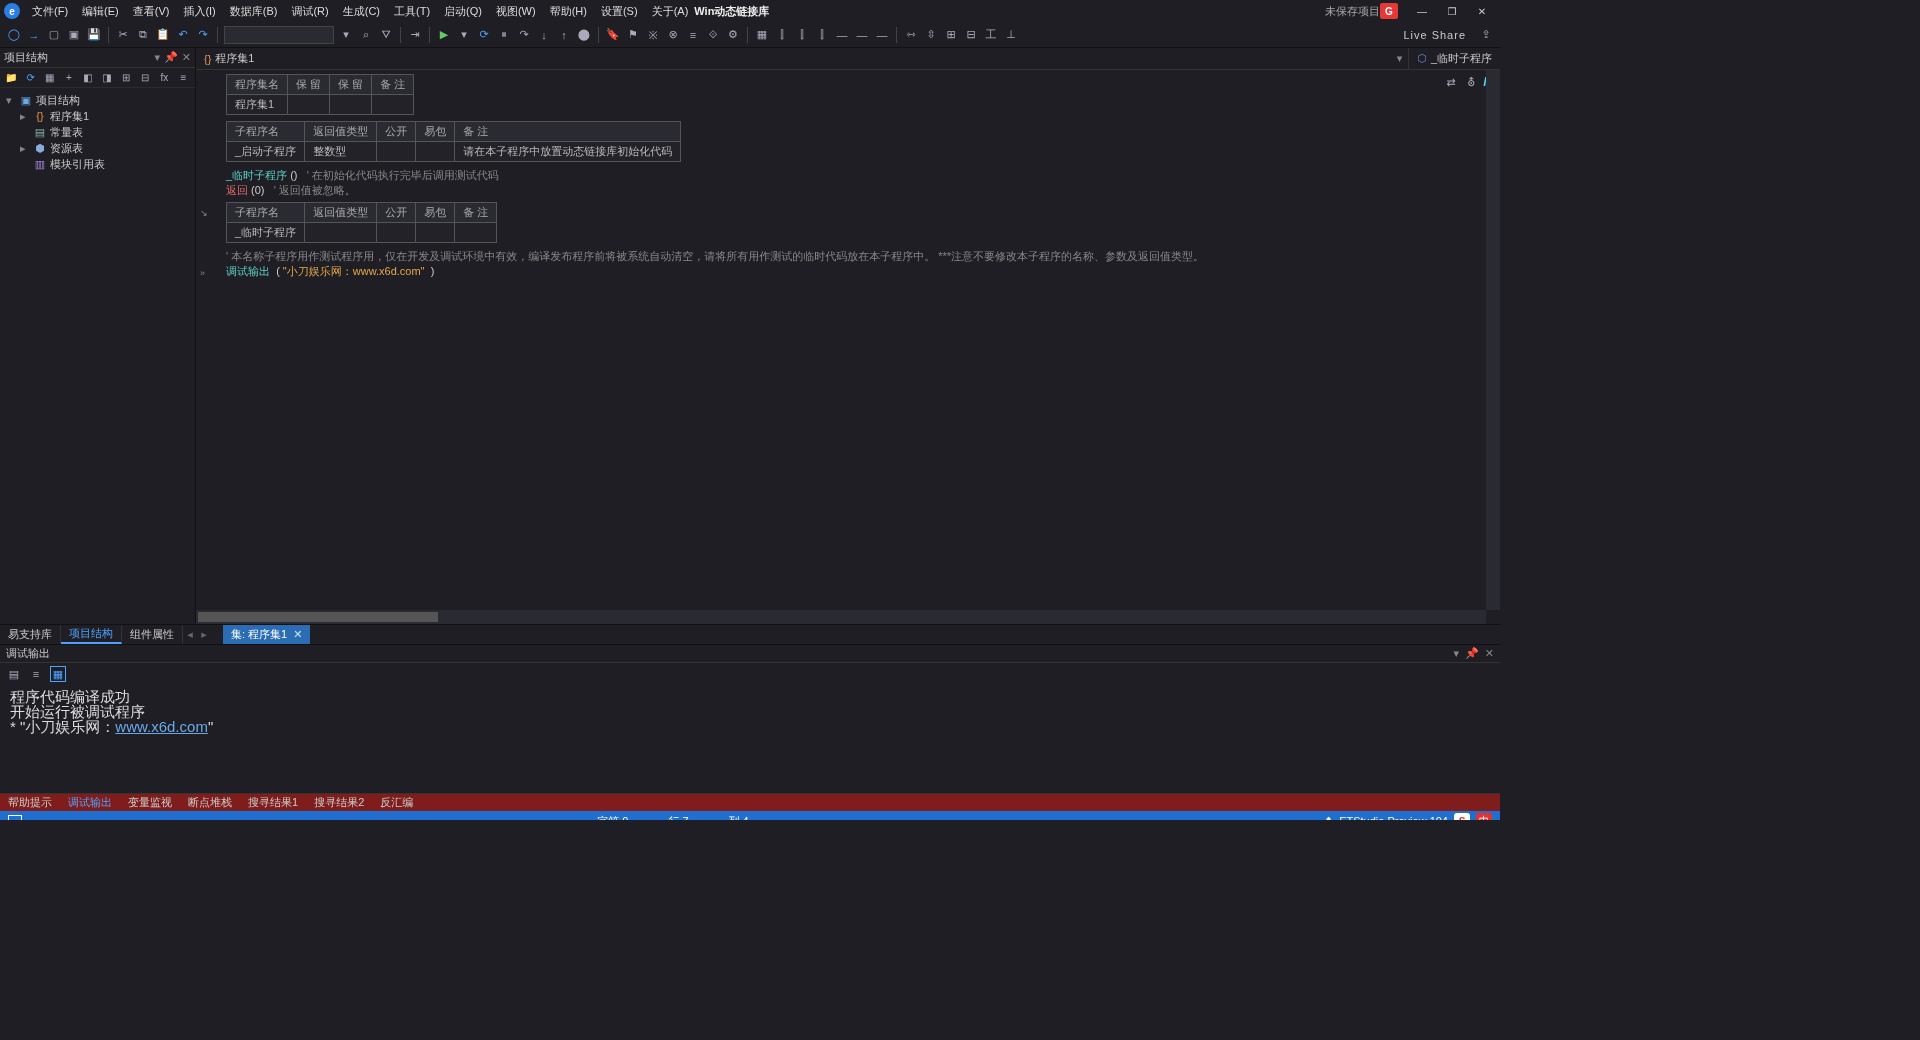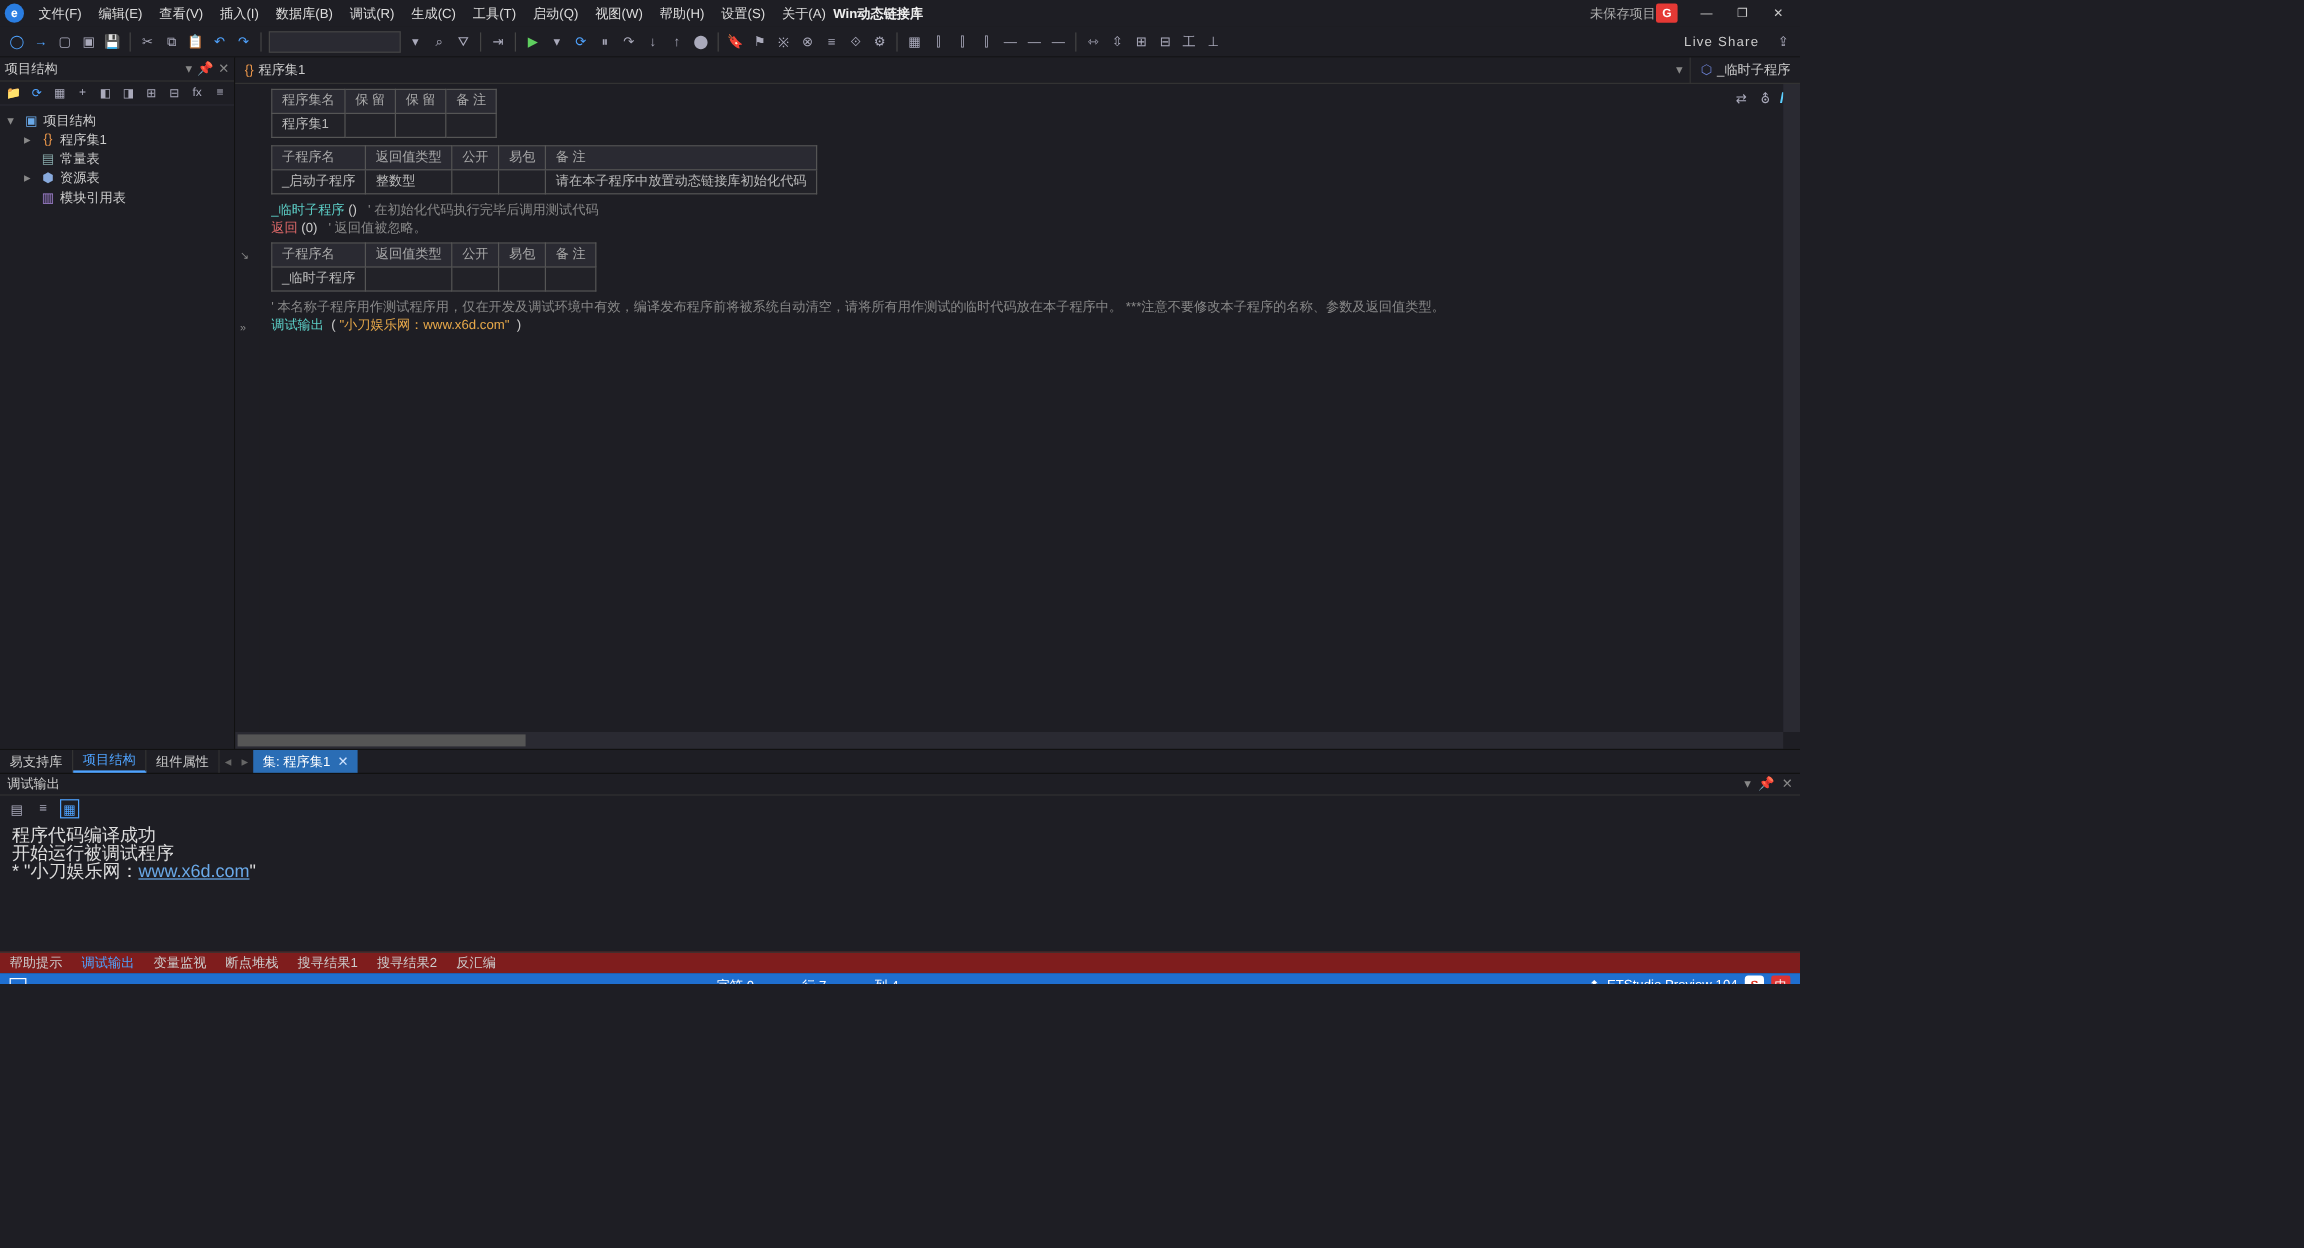--- a/index.html
+++ b/index.html
@@ -56,21 +56,21 @@
 .gray-txt { color:#888; }
 .link-txt { color:#6aa9e8; text-decoration:underline; }
 .code-line { white-space:nowrap; }
 .scroll-bottom { position:absolute; bottom:0; left:0; right:14px; height:14px; background:#2a2a32; display:flex; }
 .scroll-bottom .thumb { width:240px; height:10px; background:#555; margin:2px 0 0 2px; }
 .scroll-right { position:absolute; right:0; top:0; bottom:14px; width:14px; background:#2a2a32; }
 .bottom-tabs { height:20px; background:#1e1e24; display:flex; align-items:center; border-top:1px solid #111; }
 .btabs-left { display:flex; height:100%; }
 .btab { padding:0 8px; display:flex; align-items:center; color:#ccc; cursor:pointer; border-right:1px solid #333;font-family:Liberation Serif, serif; }
 .btab.active { color:#4fa3ff; border-bottom:2px solid #4fa3ff; }
-.btabs-right { margin-left:0; display:flex; height:100%; }
+.btabs-right { margin-left:12px; display:flex; height:100%; }
 .doc-tab { background:#2a6db5; color:#fff; padding:0 8px; display:flex; align-items:center; gap:6px; }
 .doc-tab .close { color:#cfe3ff; cursor:pointer; }
 .debug-panel { height:149px; background:#1e1e24; display:flex; flex-direction:column; border-top:1px solid #111; }
 .debug-header { height:18px; display:flex; align-items:center; justify-content:space-between; padding:0 6px; border-bottom:1px solid #333; }
 .debug-toolbar { height:22px; display:flex; align-items:center; padding:0 6px; gap:6px; }
 .debug-output { flex:1; padding:4px 10px; font-family:"Consolas","Courier New",monospace; font-size:15px; line-height:15px; color:#ddd; }
 .bottom-tab-strip { height:18px; background:#7f1d1d; display:flex; align-items:center; border-top:1px solid #333; }
 .bt2 { padding:0 8px; color:#ccc; cursor:pointer; }
 .bt2.active { color:#4fa3ff; }
 .statusbar { height:20px; background:#1f6fd0; color:#fff; display:flex; align-items:center; padding:0 8px; gap:40px; font-size:11px; }

